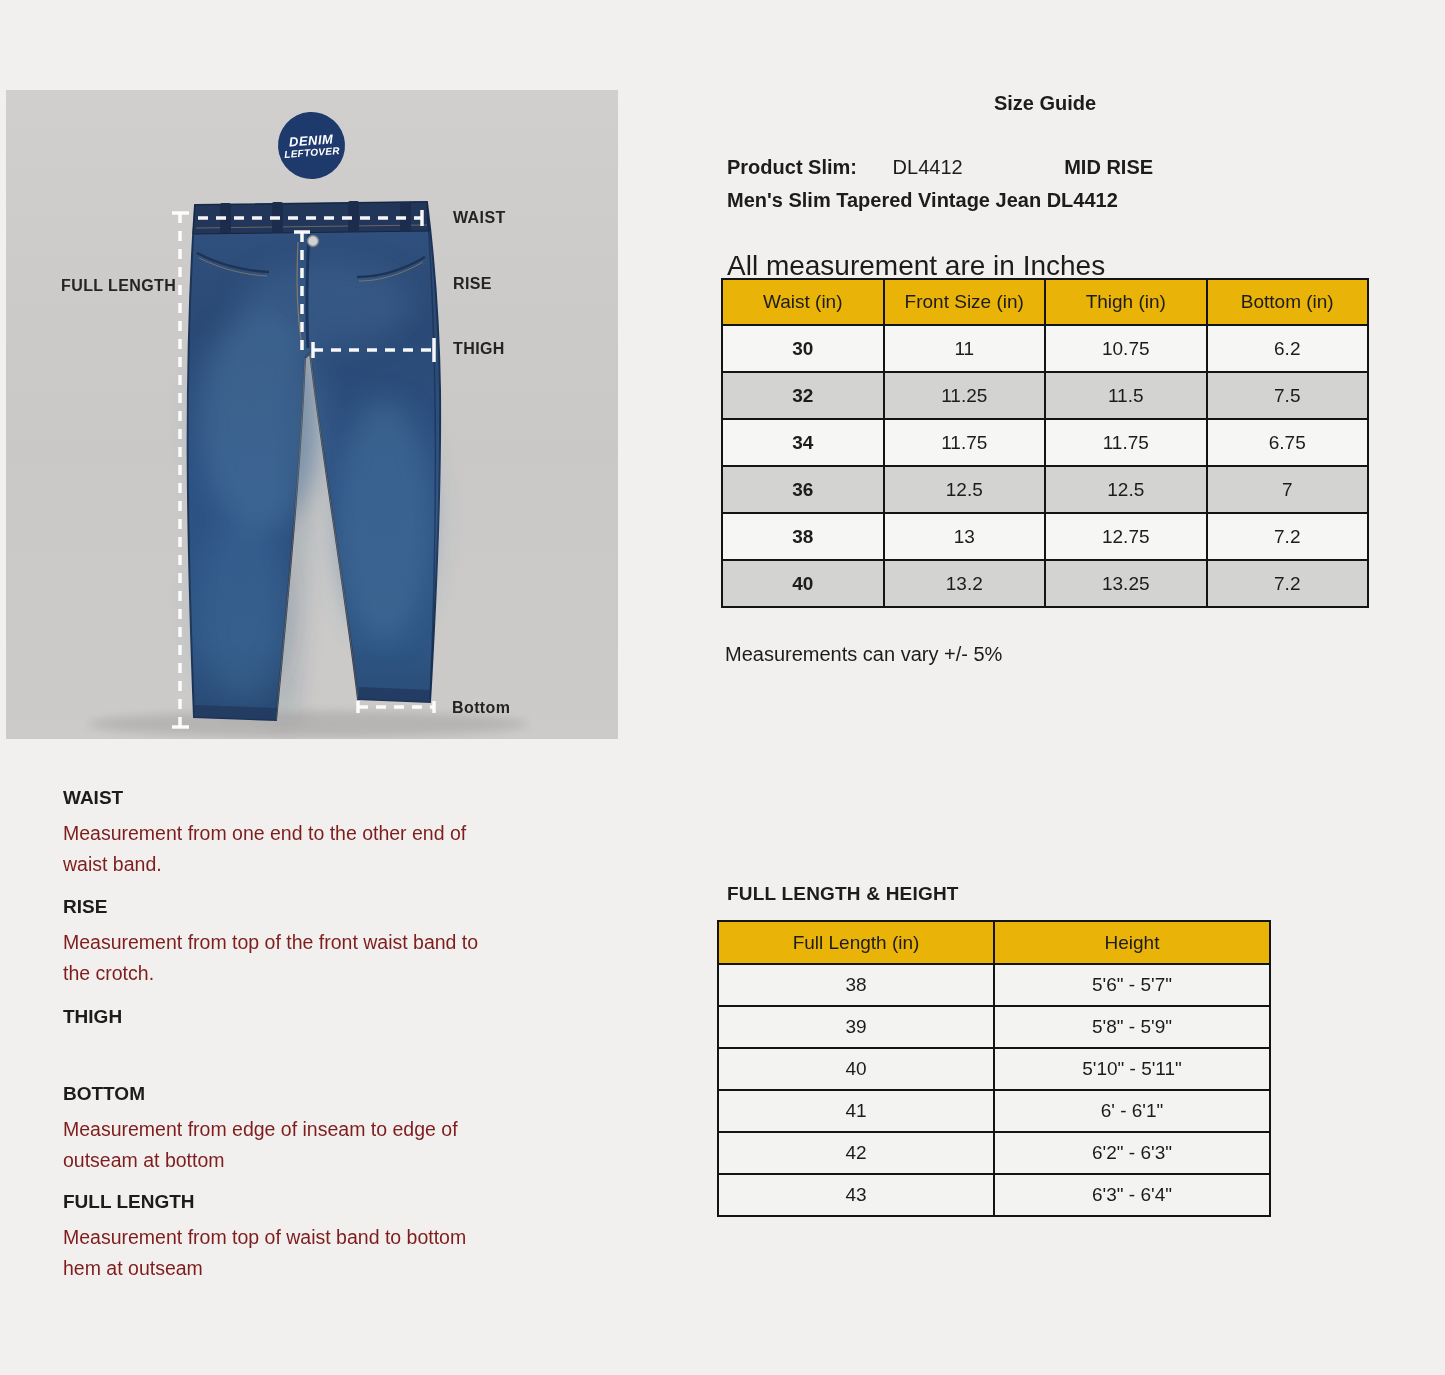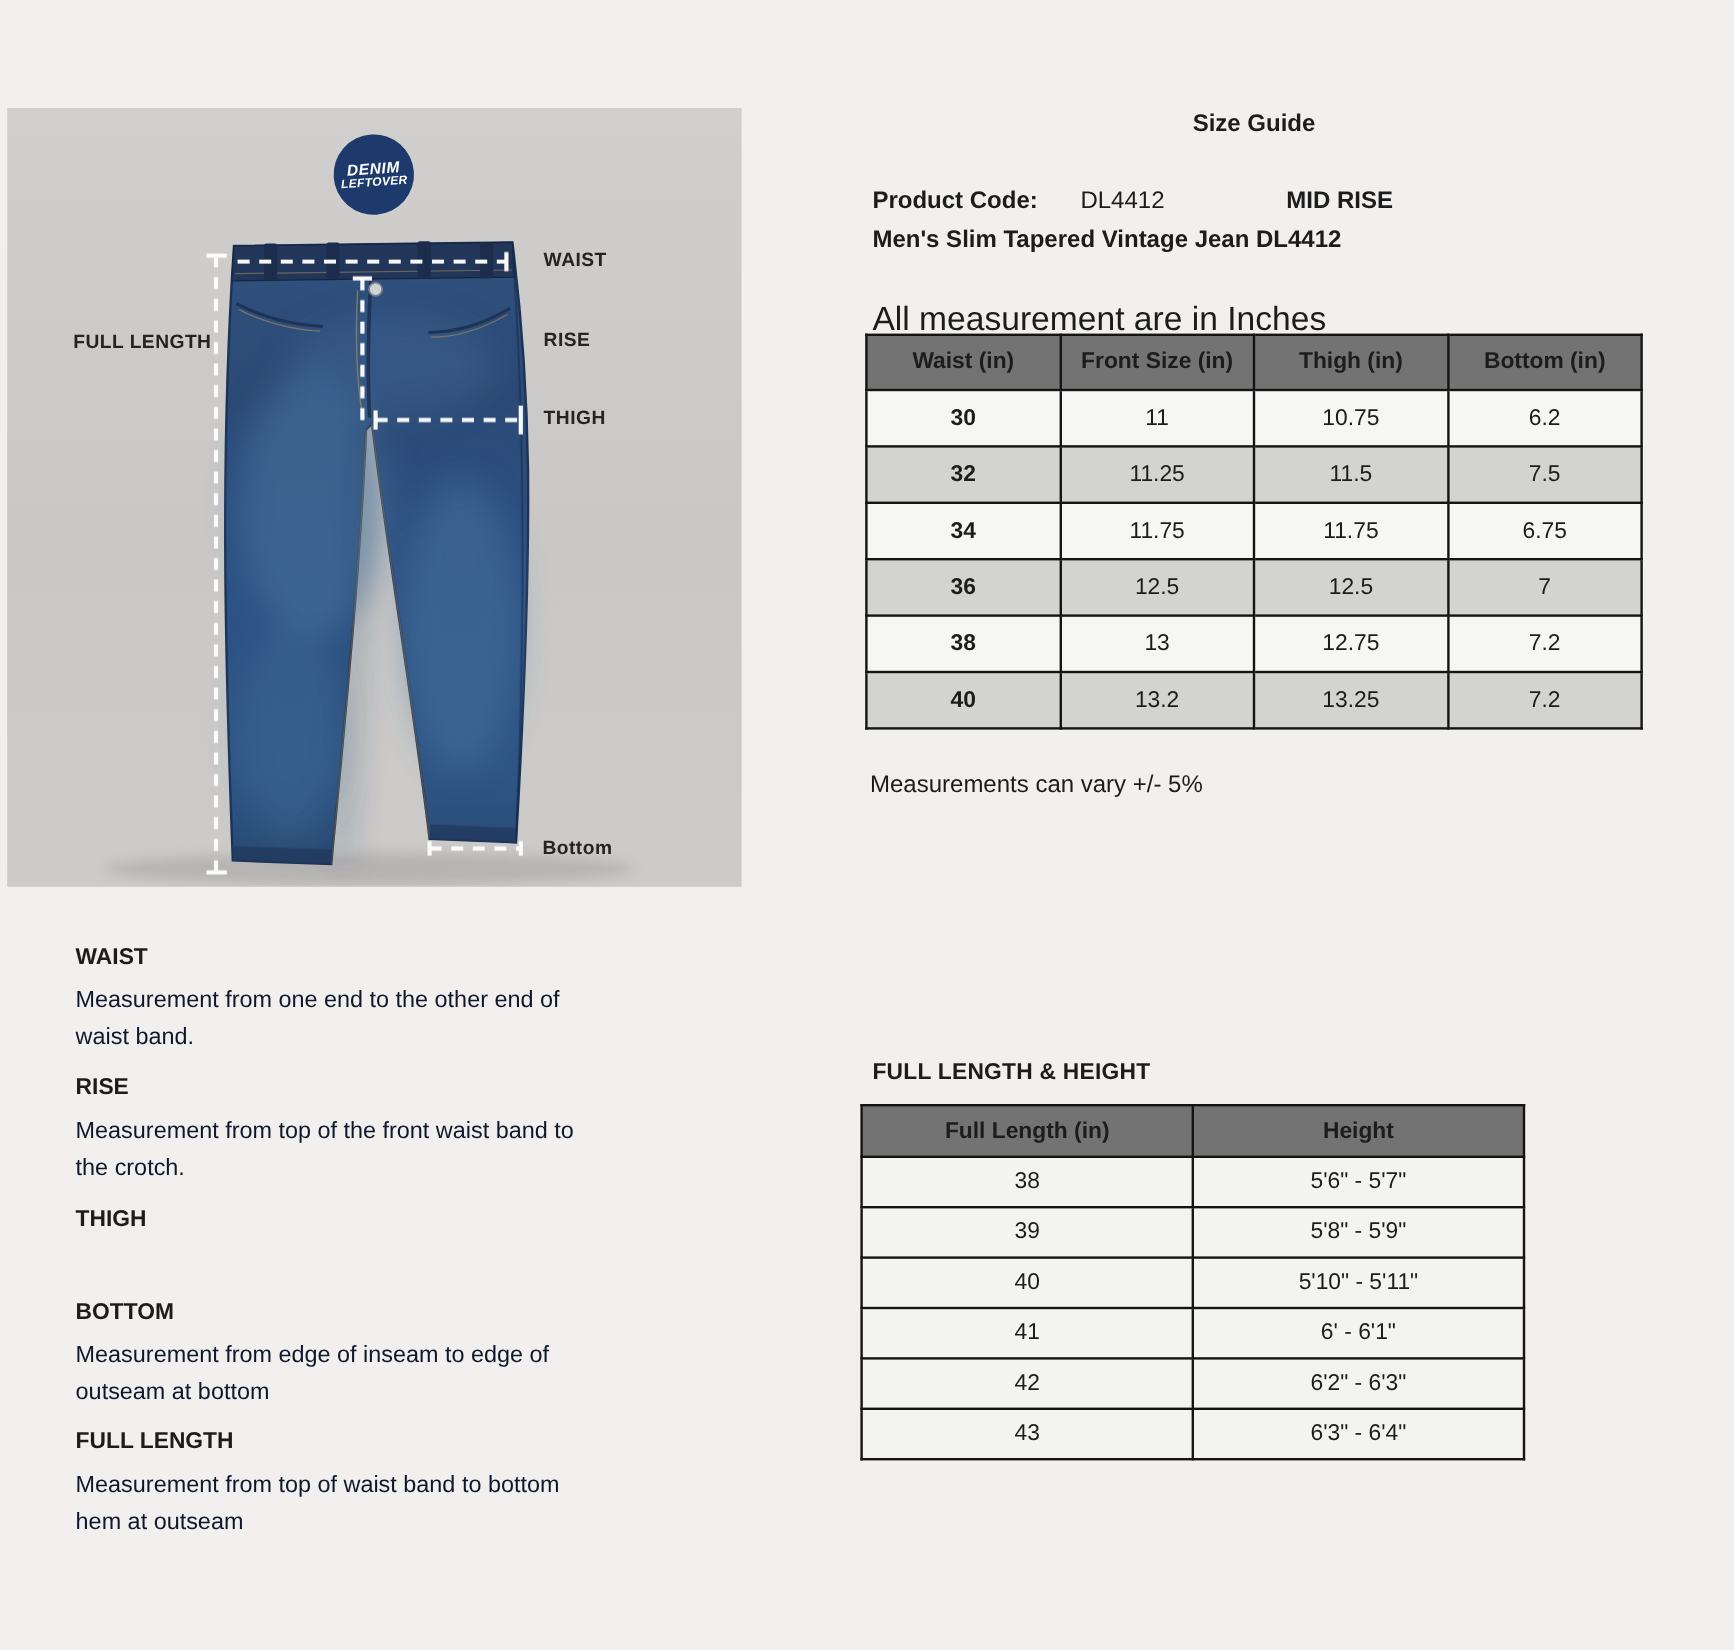--- a/index.html
+++ b/index.html
@@ -40,36 +40,36 @@
   .product-name{left:727px;top:189px;font-weight:bold;font-size:20px;white-space:nowrap;}
   .units-note{left:727px;top:250px;font-size:28px;}
   .vary-note{left:725px;top:643px;font-size:20px;}
   .section2-title{left:727px;top:883px;font-weight:bold;font-size:19px;letter-spacing:.2px;}
 
   table.sg{border-collapse:collapse;table-layout:fixed;}
   table.sg th,table.sg td{
     border:2px solid #141414;text-align:center;vertical-align:middle;
     font-size:19px;padding:0;
   }
-  table.sg th{background:#737373;font-weight:bold;}
+  table.sg th{background:#eab308;font-weight:normal;}
 
   .size-table{left:721px;top:278px;width:648px;}
   .size-table th{height:44px;}
   .size-table td{height:45px;background:#f6f6f5;}
   .size-table tbody tr:nth-child(even) td{background:#d3d3d1;}
   .size-table td:first-child{font-weight:bold;}
 
   .height-table{left:717px;top:920px;width:554px;}
   .height-table th{height:41px;}
   .height-table td{height:40px;background:#f3f3f2;font-size:18.5px;}
 
   
   .definition{left:63px;width:520px;}
   .definition .term{font-weight:bold;font-size:19px;margin-bottom:9px;}
-  .definition .desc{font-size:19.5px;line-height:31px;white-space:pre-line;color:#0f172a;}
+  .definition .desc{font-size:19.5px;line-height:31px;white-space:pre-line;color:#7f1d1d;}
   .def-0{top:787px;} .def-1{top:896px;} .def-2{top:1006px;} .def-3{top:1083px;} .def-4{top:1191px;}
 </style>
 </head>
 <body>
 
 <div class="abs photo-panel">
 
   <svg class="jeans-svg" width="612" height="649" viewBox="0 0 612 649">
     <defs>
       <linearGradient id="denimGrad" x1="0" y1="0" x2="0" y2="1">
@@ -159,21 +159,21 @@
   <div class="measure-label" style="left:447px;top:119px;">WAIST</div>
   <div class="measure-label" style="left:447px;top:185px;">RISE</div>
   <div class="measure-label" style="left:447px;top:250px;">THIGH</div>
   <div class="measure-label" style="left:55px;top:187px;">FULL LENGTH</div>
   <div class="measure-label" style="left:446px;top:609px;">Bottom</div>
 </div>
 
 <div class="abs page-title">Size Guide</div>
 
 <div class="abs product-line">
-  <span class="lbl">Product Code:</span>
+  <span class="lbl">Product Slim:</span>
   <span class="code">DL4412</span>
   <span class="rise">MID RISE</span>
 </div>
 
 <div class="abs product-name">Men's Slim Tapered Vintage Jean DL4412</div>
 
 <div class="abs units-note">All measurement are in Inches</div>
 
 <table class="abs sg size-table">
   <thead>

